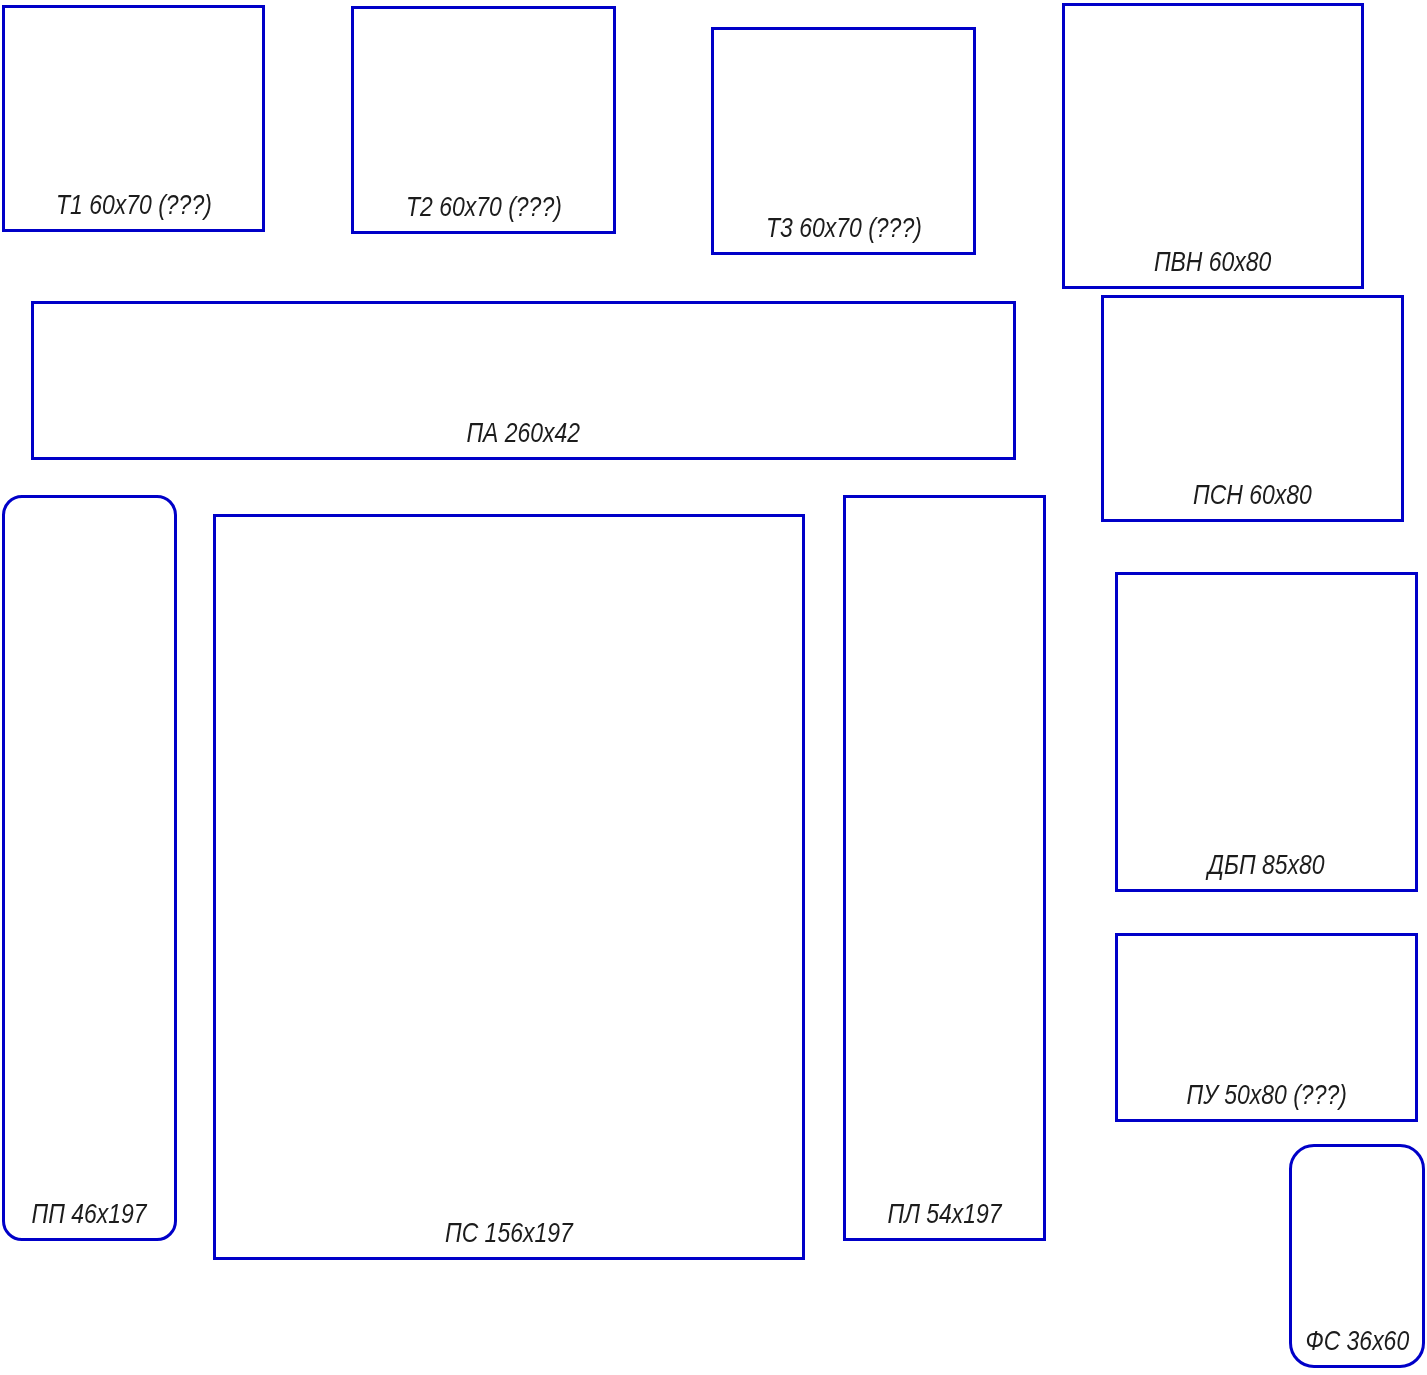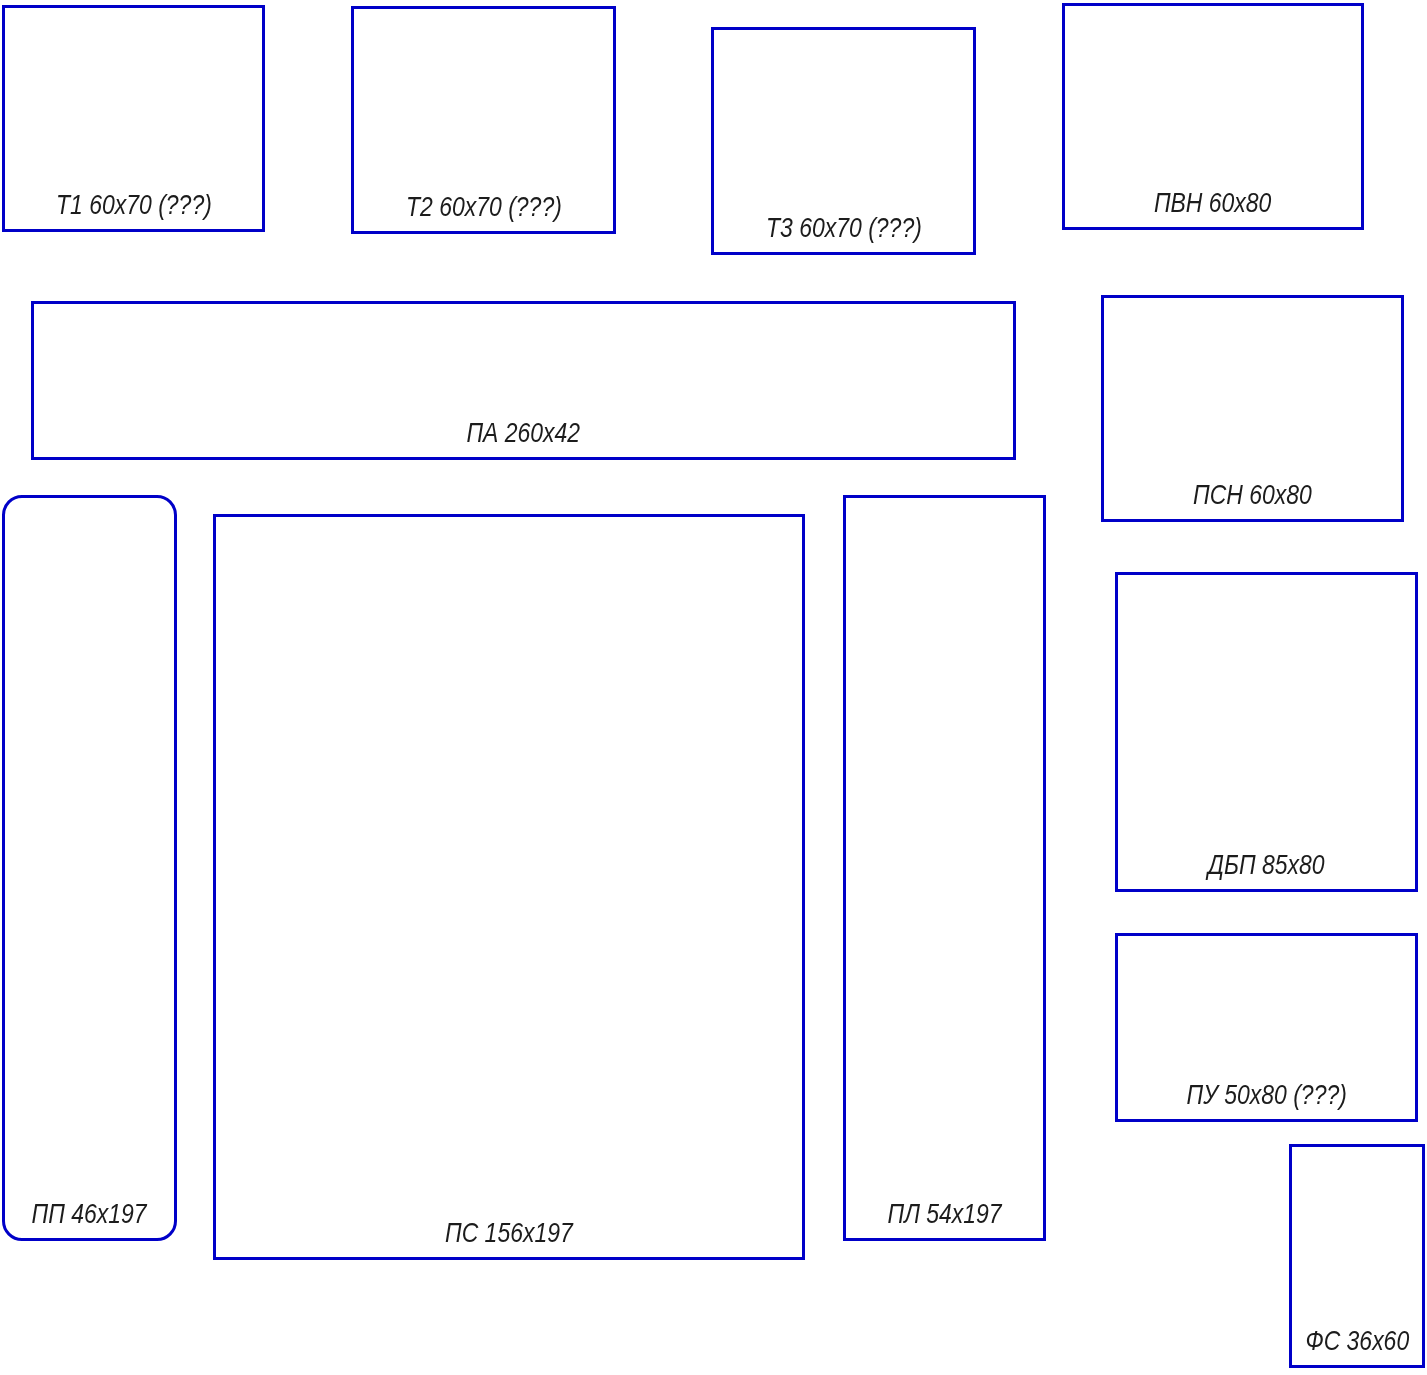--- a/index.html
+++ b/index.html
@@ -32,29 +32,29 @@
     white-space: nowrap;
     transform: scaleX(0.82);
     position: relative;
     top: -8px;
     letter-spacing: 0px;
   }
   
   .p-t1  { left: 2px;    top: 5px;    width: 263px; height: 227px; }
   .p-t2  { left: 351px;  top: 6px;    width: 265px; height: 228px; }
   .p-t3  { left: 711px;  top: 7px;    width: 265px; height: 228px; margin-top: 20px; }
-  .p-pvn { left: 1062px; top: 3px;    width: 302px; height: 227px; }
+  .p-pvn { left: 1062px; top: 3px;    width: 302px; height: 286px; }
   .p-pa  { left: 31px;   top: 301px;  width: 985px; height: 159px; }
   .p-psn { left: 1101px; top: 295px;  width: 303px; height: 227px; }
   .p-pp  { left: 2px;    top: 495px;  width: 175px; height: 746px; border-radius: 20px; }
   .p-ps  { left: 213px;  top: 514px;  width: 592px; height: 746px; }
   .p-pl  { left: 843px;  top: 495px;  width: 203px; height: 746px; }
   .p-dbp { left: 1115px; top: 572px;  width: 303px; height: 320px; }
   .p-pu  { left: 1115px; top: 933px;  width: 303px; height: 189px; }
-  .p-fs  { left: 1289px; top: 1144px; width: 136px; height: 224px; }
+  .p-fs  { left: 1289px; top: 1144px; width: 136px; height: 224px; border-radius: 25px; }
 </style>
 </head>
 <body>
 
 <div class="canvas">
 
   <div class="part p-t1">
     <span class="part-label">Т1 60х70 (???)</span>
   </div>
 

